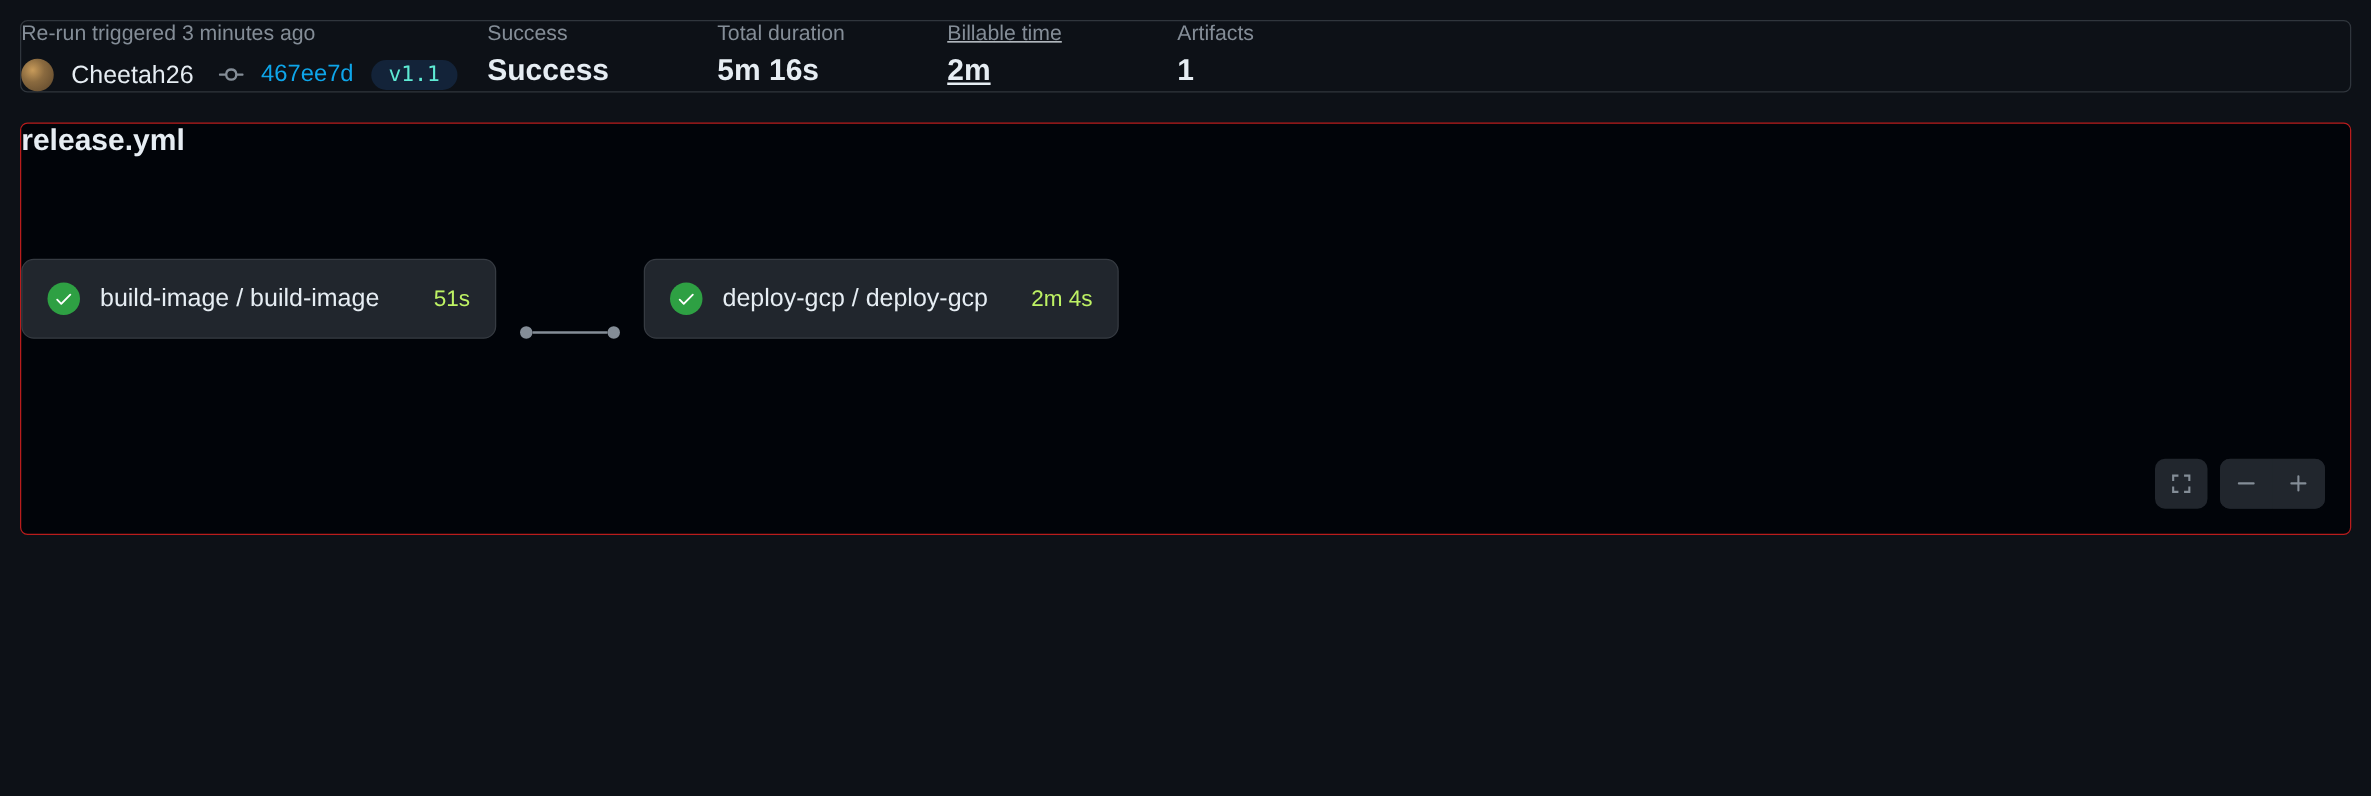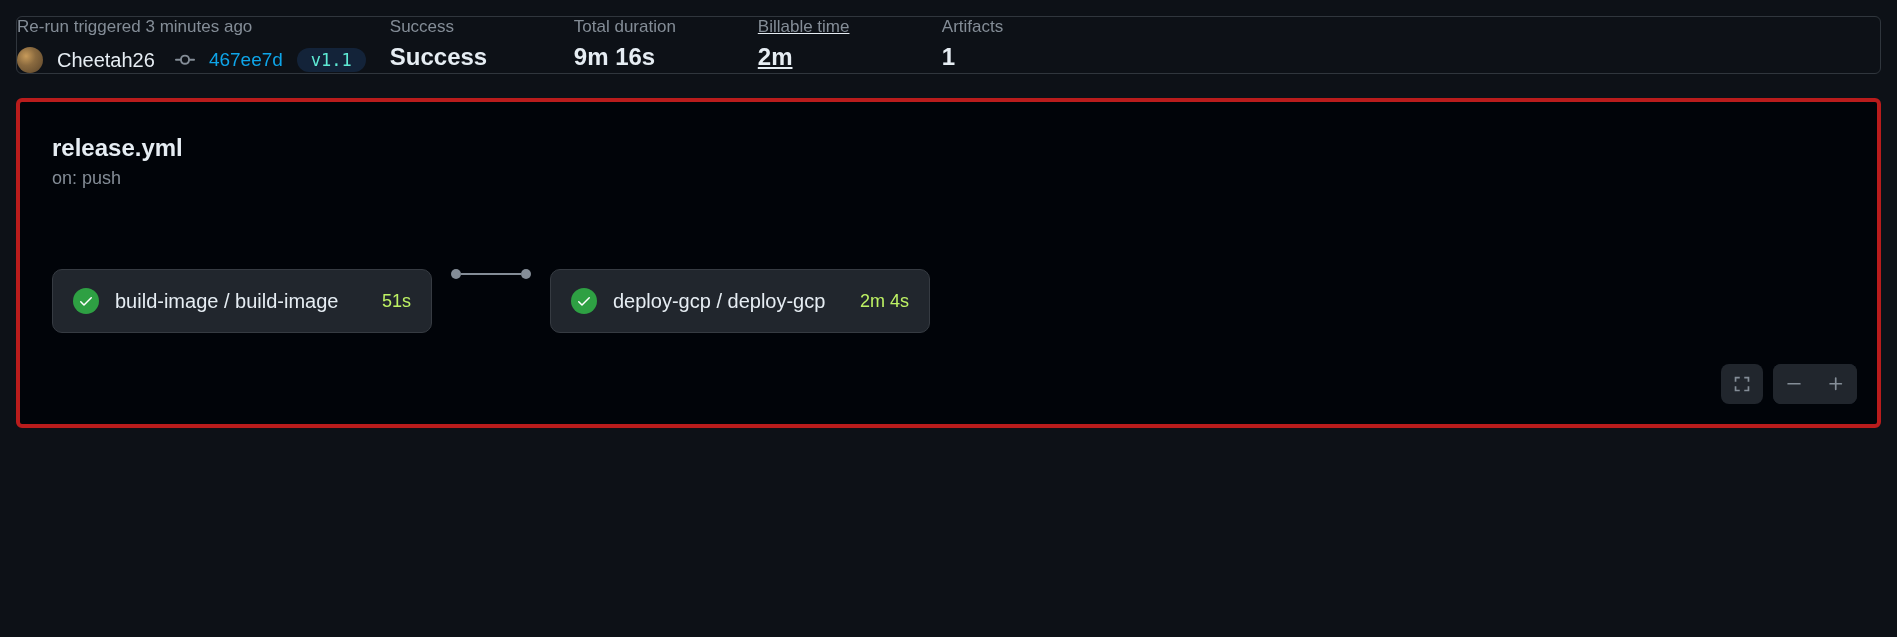--- a/index.html
+++ b/index.html
@@ -71,40 +71,39 @@
     .tag-badge {
       background: rgba(56, 139, 253, 0.15);
       color: #5eead4;
       border-radius: 20px;
       padding: 2px 14px;
       font-size: 17px;
       font-family: ui-monospace, SFMono-Regular, Menlo, monospace;
     }
     .graph-panel {
       margin-top: 24px;
-      border: 4px solid #b91c1c;
+      border: 1px solid #b91c1c;
       border-radius: 6px;
       background: #010409;
-      padding: 32px;
       position: relative;
       min-height: 330px;
     }
     .workflow-title {
       color: #e6edf3;
       font-size: 24px;
       font-weight: 600;
     }
     .workflow-trigger {
       color: #848d97;
       font-size: 18px;
       margin-top: 6px;
     }
     .jobs-row {
       display: flex;
-      align-items: flex-start;
+      align-items: flex-end;
       margin-top: 80px;
       gap: 19px;
     }
     .job-card {
       background: #21262d;
       border: 1px solid #363b42;
       border-radius: 10px;
       padding: 18px 20px;
       display: flex;
       align-items: center;
@@ -199,35 +198,34 @@
       <span class="commit-sha">467ee7d</span>
       <span class="tag-badge">v1.1</span>
     </div>
   </div>
   <div class="summary-column">
     <div class="summary-label">Success</div>
     <div class="summary-value">Success</div>
   </div>
   <div class="summary-column">
     <div class="summary-label">Total duration</div>
-    <div class="summary-value">9m 16s</div>
+    <div class="summary-value">5m 16s</div>
   </div>
   <div class="summary-column">
     <div class="summary-label">Billable time</div>
     <div class="summary-value">2m</div>
   </div>
   <div class="summary-column">
     <div class="summary-label">Artifacts</div>
     <div class="summary-value">1</div>
   </div>
 </div>
 
 <div class="graph-panel">
   <div class="workflow-title">release.yml</div>
-  <div class="workflow-trigger">on: push</div>
 
   <div class="jobs-row">
     <div class="job-card">
       <div class="job-left">
         <div class="success-icon">
           <svg width="16" height="16" viewBox="0 0 16 16" fill="#ffffff">
               <path d="M13.78 4.22a.75.75 0 0 1 0 1.06l-7.25 7.25a.75.75 0 0 1-1.06 0L2.22 9.28a.75.75 0 0 1 1.06-1.06L6 10.94l6.72-6.72a.75.75 0 0 1 1.06 0Z"></path>
             </svg>
         </div>
         <span class="job-name">build-image / build-image</span>

